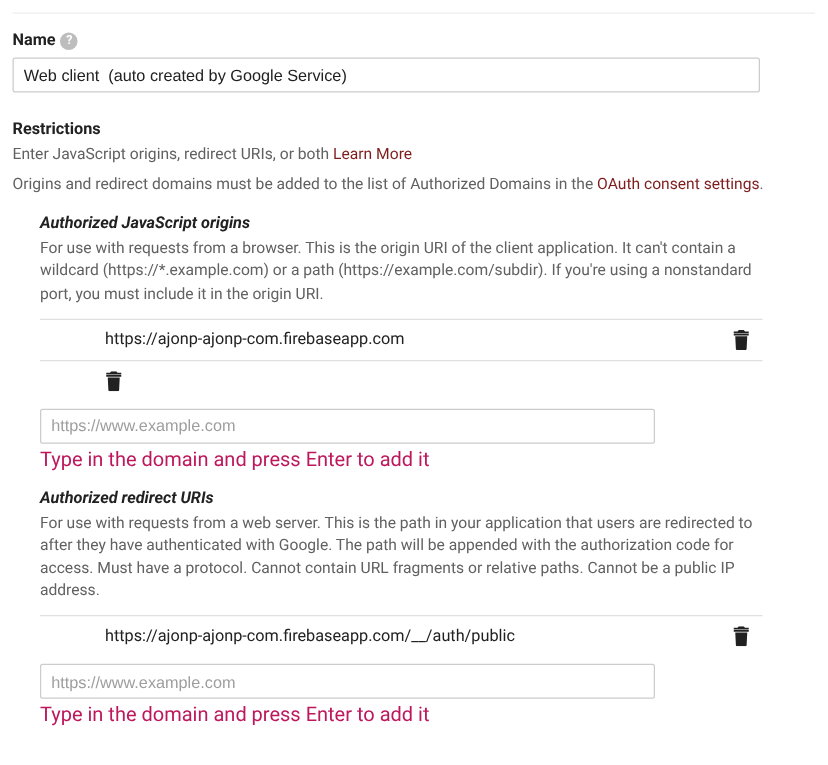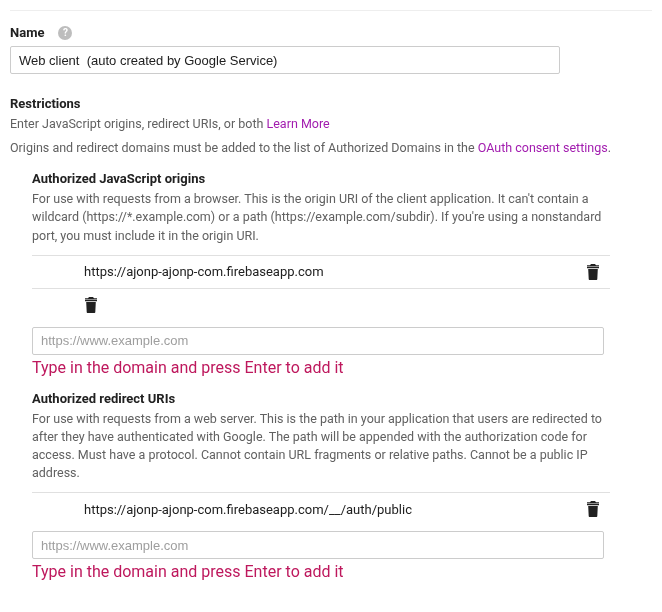--- a/index.html
+++ b/index.html
@@ -11,76 +11,76 @@
     color: #212121;
     background: #fff;
     width: 662px;
   }
   .field-label {
     font-size: 13px;
     font-weight: 700;
     color: #212121;
     display: flex;
     align-items: center;
-    gap: 14px;
+    gap: 4px;
     margin-bottom: 6px;
   }
   .help-icon {
     display: inline-flex;
     width: 14px;
     height: 14px;
     border-radius: 50%;
     background: #bdbdbd;
     color: #fff;
     font-size: 10px;
     font-weight: 700;
     align-items: center;
     justify-content: center;
     line-height: 1;
   }
   .text-input {
-    width: 550px;
+    width: 598px;
     height: 28px;
     padding: 4px 8px;
     font-size: 13px;
     border: 1px solid #ccc;
     border-radius: 2px;
     color: #212121;
   }
   .text-input::placeholder { color: #9e9e9e; }
   .section-title {
     font-size: 13px;
     font-weight: 700;
     margin-top: 22px;
     margin-bottom: 4px;
   }
   .section-desc {
     font-size: 12.5px;
     color: #616161;
     line-height: 1.45;
   }
-  .link { color: #a21caf; cursor: pointer; }
+  .link { color: #7f1d1d; cursor: pointer; }
   .sub-block { margin-left: 22px; margin-top: 14px; }
-  .sub-title { font-size: 13px; font-weight: 700; margin-bottom: 4px; }
+  .sub-title { font-size: 13px; font-weight: 700; margin-bottom: 4px; font-style: italic; }
   .sub-desc { font-size: 12.5px; color: #616161; line-height: 1.45; margin-bottom: 10px; max-width: 580px;}
   .uri-list { width: 578px; text-align: center; }
   .uri-row {
     display: flex;
     align-items: center;
     justify-content: space-between;
     border-top: 1px solid #e0e0e0;
     height: 33px;
     padding: 0 4px 0 52px;
   }
   .uri-text { font-size: 13px; color: #212121; }
   .trash-icon { width:14px; height:16px; cursor:pointer; flex-shrink:0; margin-right:6px;}
   .trash-icon svg { display:block; }
   .add-input-wrap { width: 578px; margin-top: 6px; }
   .add-input {
-    width: 572px;
+    width: 492px;
     height: 28px;
     padding: 4px 8px;
     font-size: 13px;
     border: 1px solid #ccc;
     border-radius: 2px;
     color: #212121;
   }
   .add-input::placeholder { color: #9e9e9e; }
   .input-hint { font-size: 16px; color: #be185d; margin-top: 3px; }
   .divider-top { border-top: 1px solid #eee; margin-bottom:14px; }

